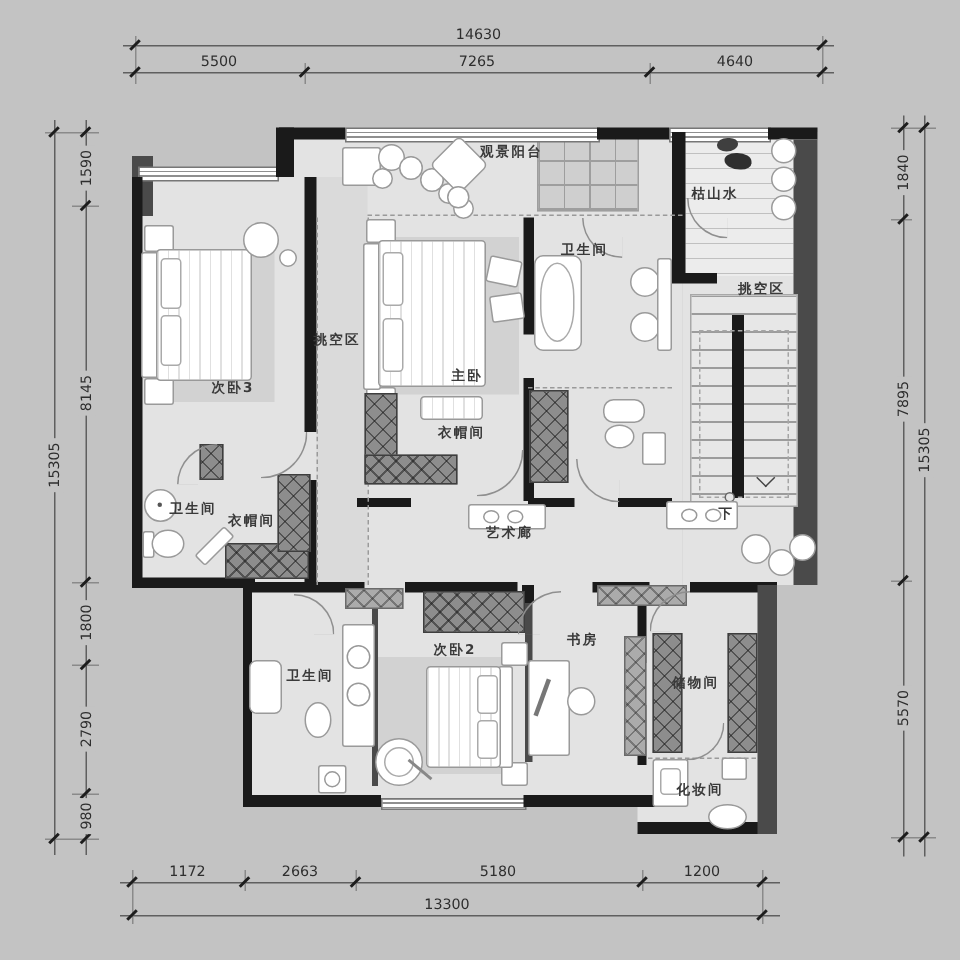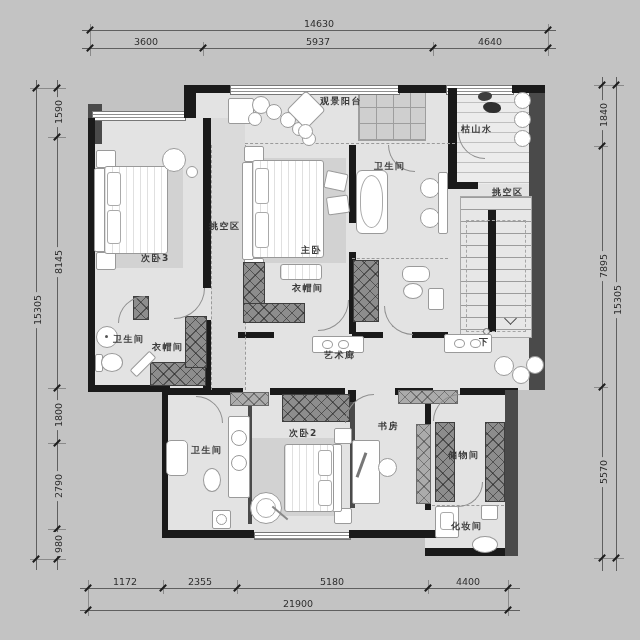--- a/index.html
+++ b/index.html
@@ -56,43 +56,43 @@
   <div class="ab ext" style="left:203px;top:42px;width:1px;height:14px"></div>
   <div class="ab ext" style="left:433px;top:42px;width:1px;height:14px"></div>
   <div class="ab ext" style="left:548px;top:24px;width:1px;height:32px"></div>
   <div class="ab tk" style="left:90px;top:30px"></div>
   <div class="ab tk" style="left:548px;top:30px"></div>
   <div class="ab tk" style="left:90px;top:48px"></div>
   <div class="ab tk" style="left:203px;top:48px"></div>
   <div class="ab tk" style="left:433px;top:48px"></div>
   <div class="ab tk" style="left:548px;top:48px"></div>
   <div class="ab dt" style="left:319px;top:29px">14630</div>
-  <div class="ab dt" style="left:146px;top:47px">3600</div>
-  <div class="ab dt" style="left:318px;top:47px">5937</div>
+  <div class="ab dt" style="left:146px;top:47px">5500</div>
+  <div class="ab dt" style="left:318px;top:47px">7265</div>
   <div class="ab dt" style="left:490px;top:47px">4640</div>
 
   <div class="ab dl" style="left:80px;top:588px;width:440px;height:1px"></div>
   <div class="ab dl" style="left:80px;top:610px;width:440px;height:1px"></div>
   <div class="ab ext" style="left:88px;top:580px;width:1px;height:36px"></div>
   <div class="ab ext" style="left:163px;top:580px;width:1px;height:14px"></div>
   <div class="ab ext" style="left:237px;top:580px;width:1px;height:14px"></div>
   <div class="ab ext" style="left:428px;top:580px;width:1px;height:14px"></div>
   <div class="ab ext" style="left:508px;top:580px;width:1px;height:36px"></div>
   <div class="ab tk" style="left:88px;top:588px"></div>
   <div class="ab tk" style="left:163px;top:588px"></div>
   <div class="ab tk" style="left:237px;top:588px"></div>
   <div class="ab tk" style="left:428px;top:588px"></div>
   <div class="ab tk" style="left:508px;top:588px"></div>
   <div class="ab tk" style="left:88px;top:610px"></div>
   <div class="ab tk" style="left:508px;top:610px"></div>
   <div class="ab dt" style="left:125px;top:587px">1172</div>
-  <div class="ab dt" style="left:200px;top:587px">2355</div>
+  <div class="ab dt" style="left:200px;top:587px">2663</div>
   <div class="ab dt" style="left:332px;top:587px">5180</div>
-  <div class="ab dt" style="left:468px;top:587px">4400</div>
-  <div class="ab dt" style="left:298px;top:609px">21900</div>
+  <div class="ab dt" style="left:468px;top:587px">1200</div>
+  <div class="ab dt" style="left:298px;top:609px">13300</div>
 
   <div class="ab dl" style="left:36px;top:80px;width:1px;height:490px"></div>
   <div class="ab dl" style="left:57px;top:80px;width:1px;height:490px"></div>
   <div class="ab ext" style="left:30px;top:88px;width:36px;height:1px"></div>
   <div class="ab ext" style="left:48px;top:137px;width:18px;height:1px"></div>
   <div class="ab ext" style="left:48px;top:388px;width:18px;height:1px"></div>
   <div class="ab ext" style="left:48px;top:443px;width:18px;height:1px"></div>
   <div class="ab ext" style="left:48px;top:529px;width:18px;height:1px"></div>
   <div class="ab ext" style="left:30px;top:559px;width:36px;height:1px"></div>
   <div class="ab tk" style="left:36px;top:88px"></div>

